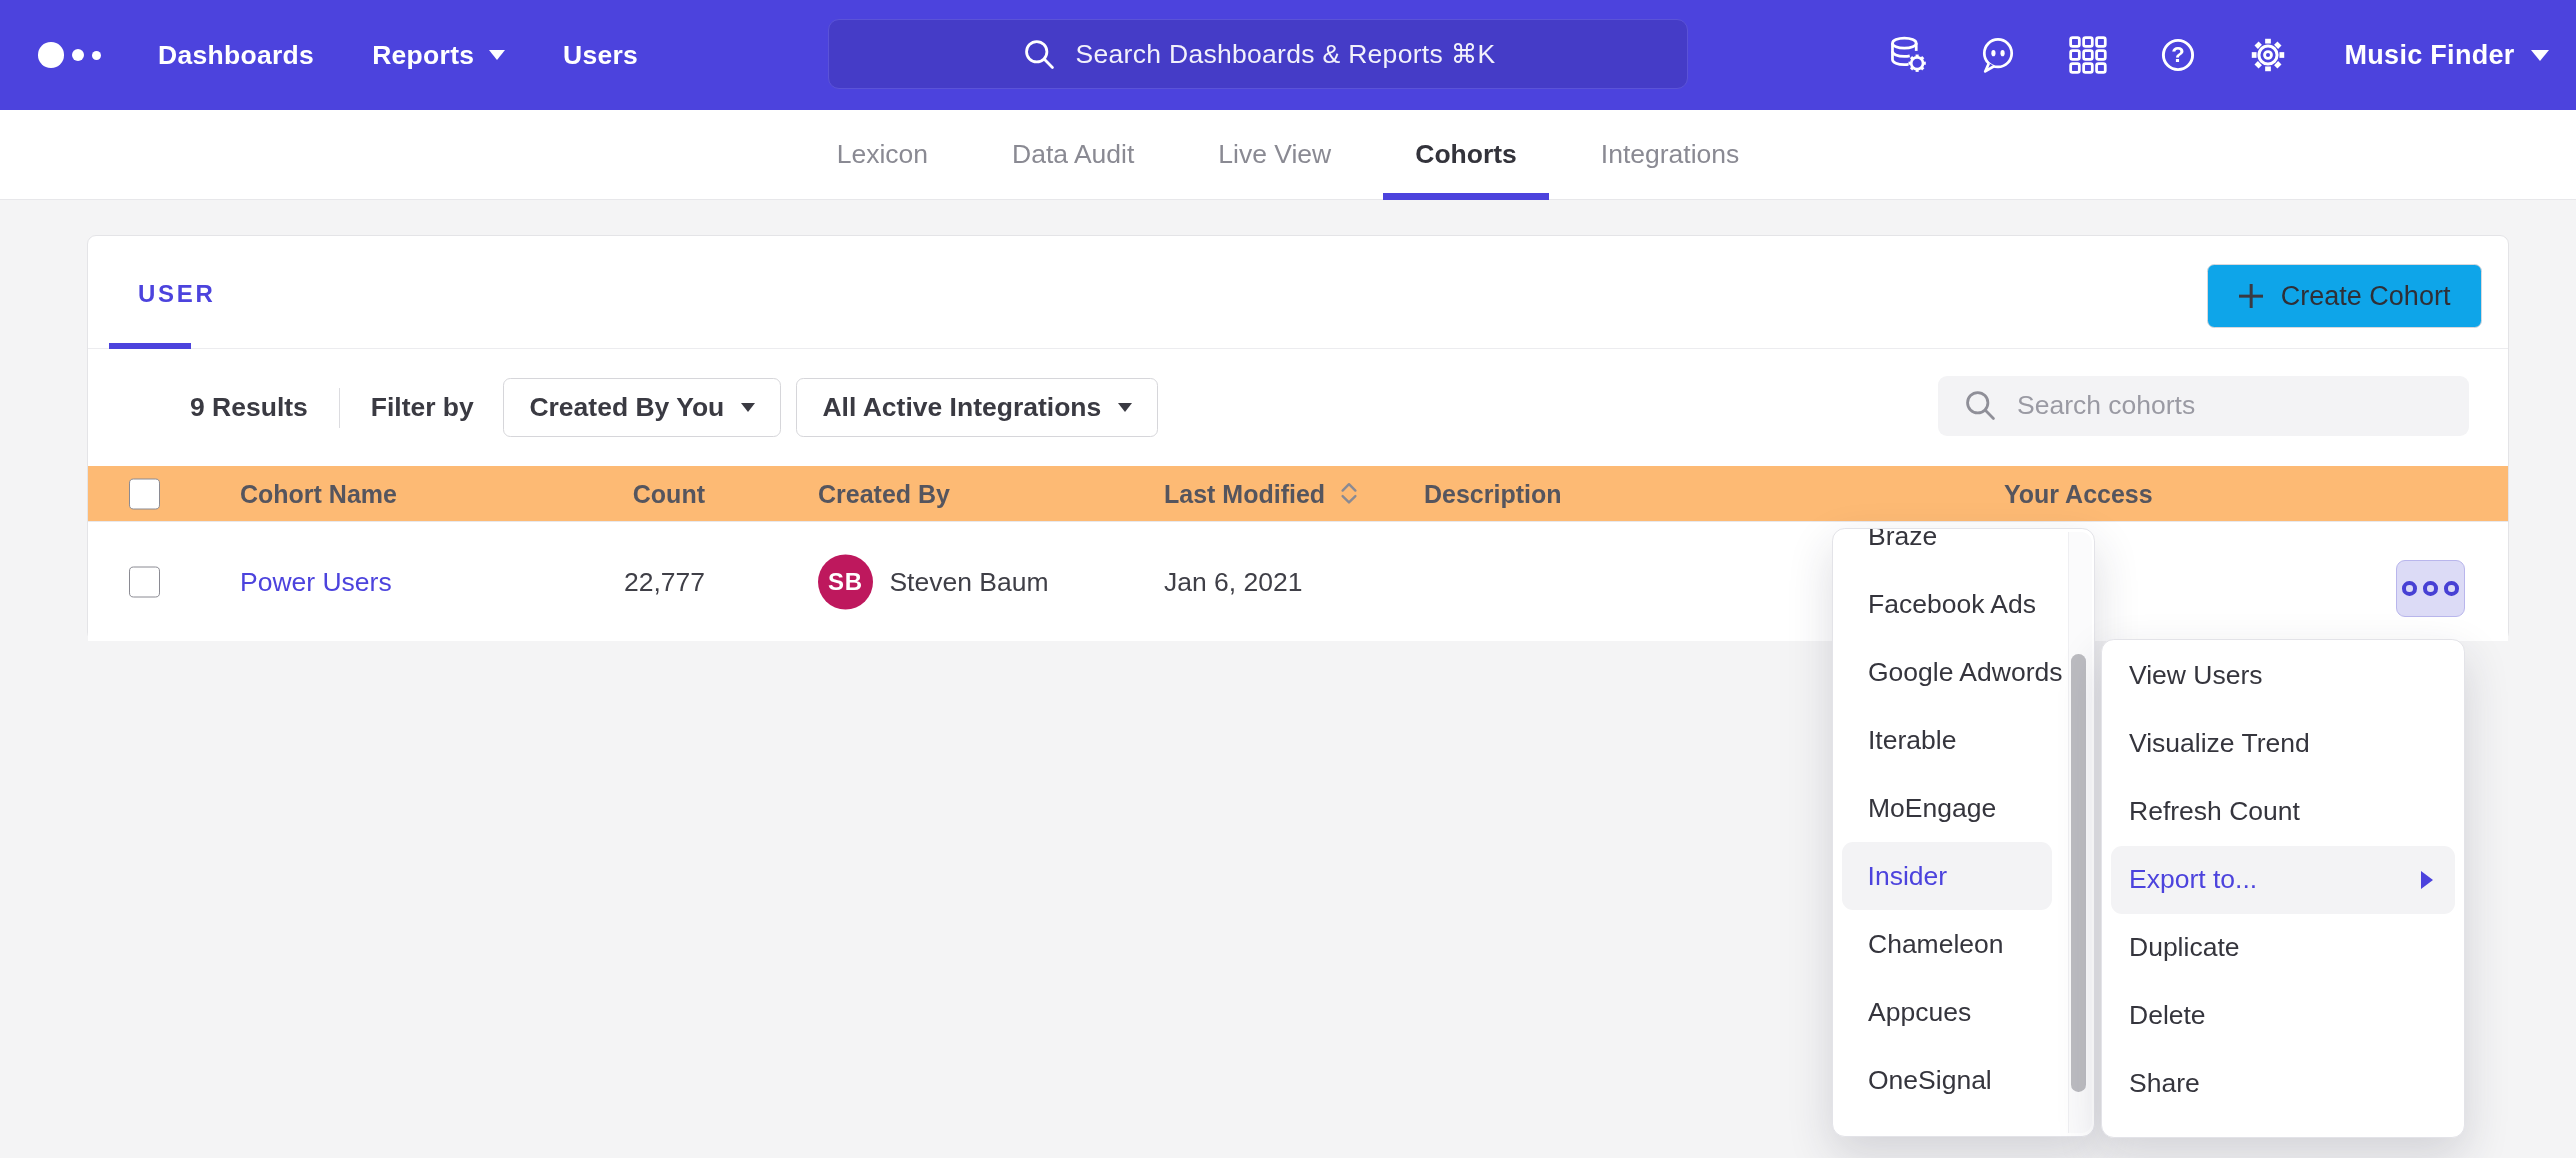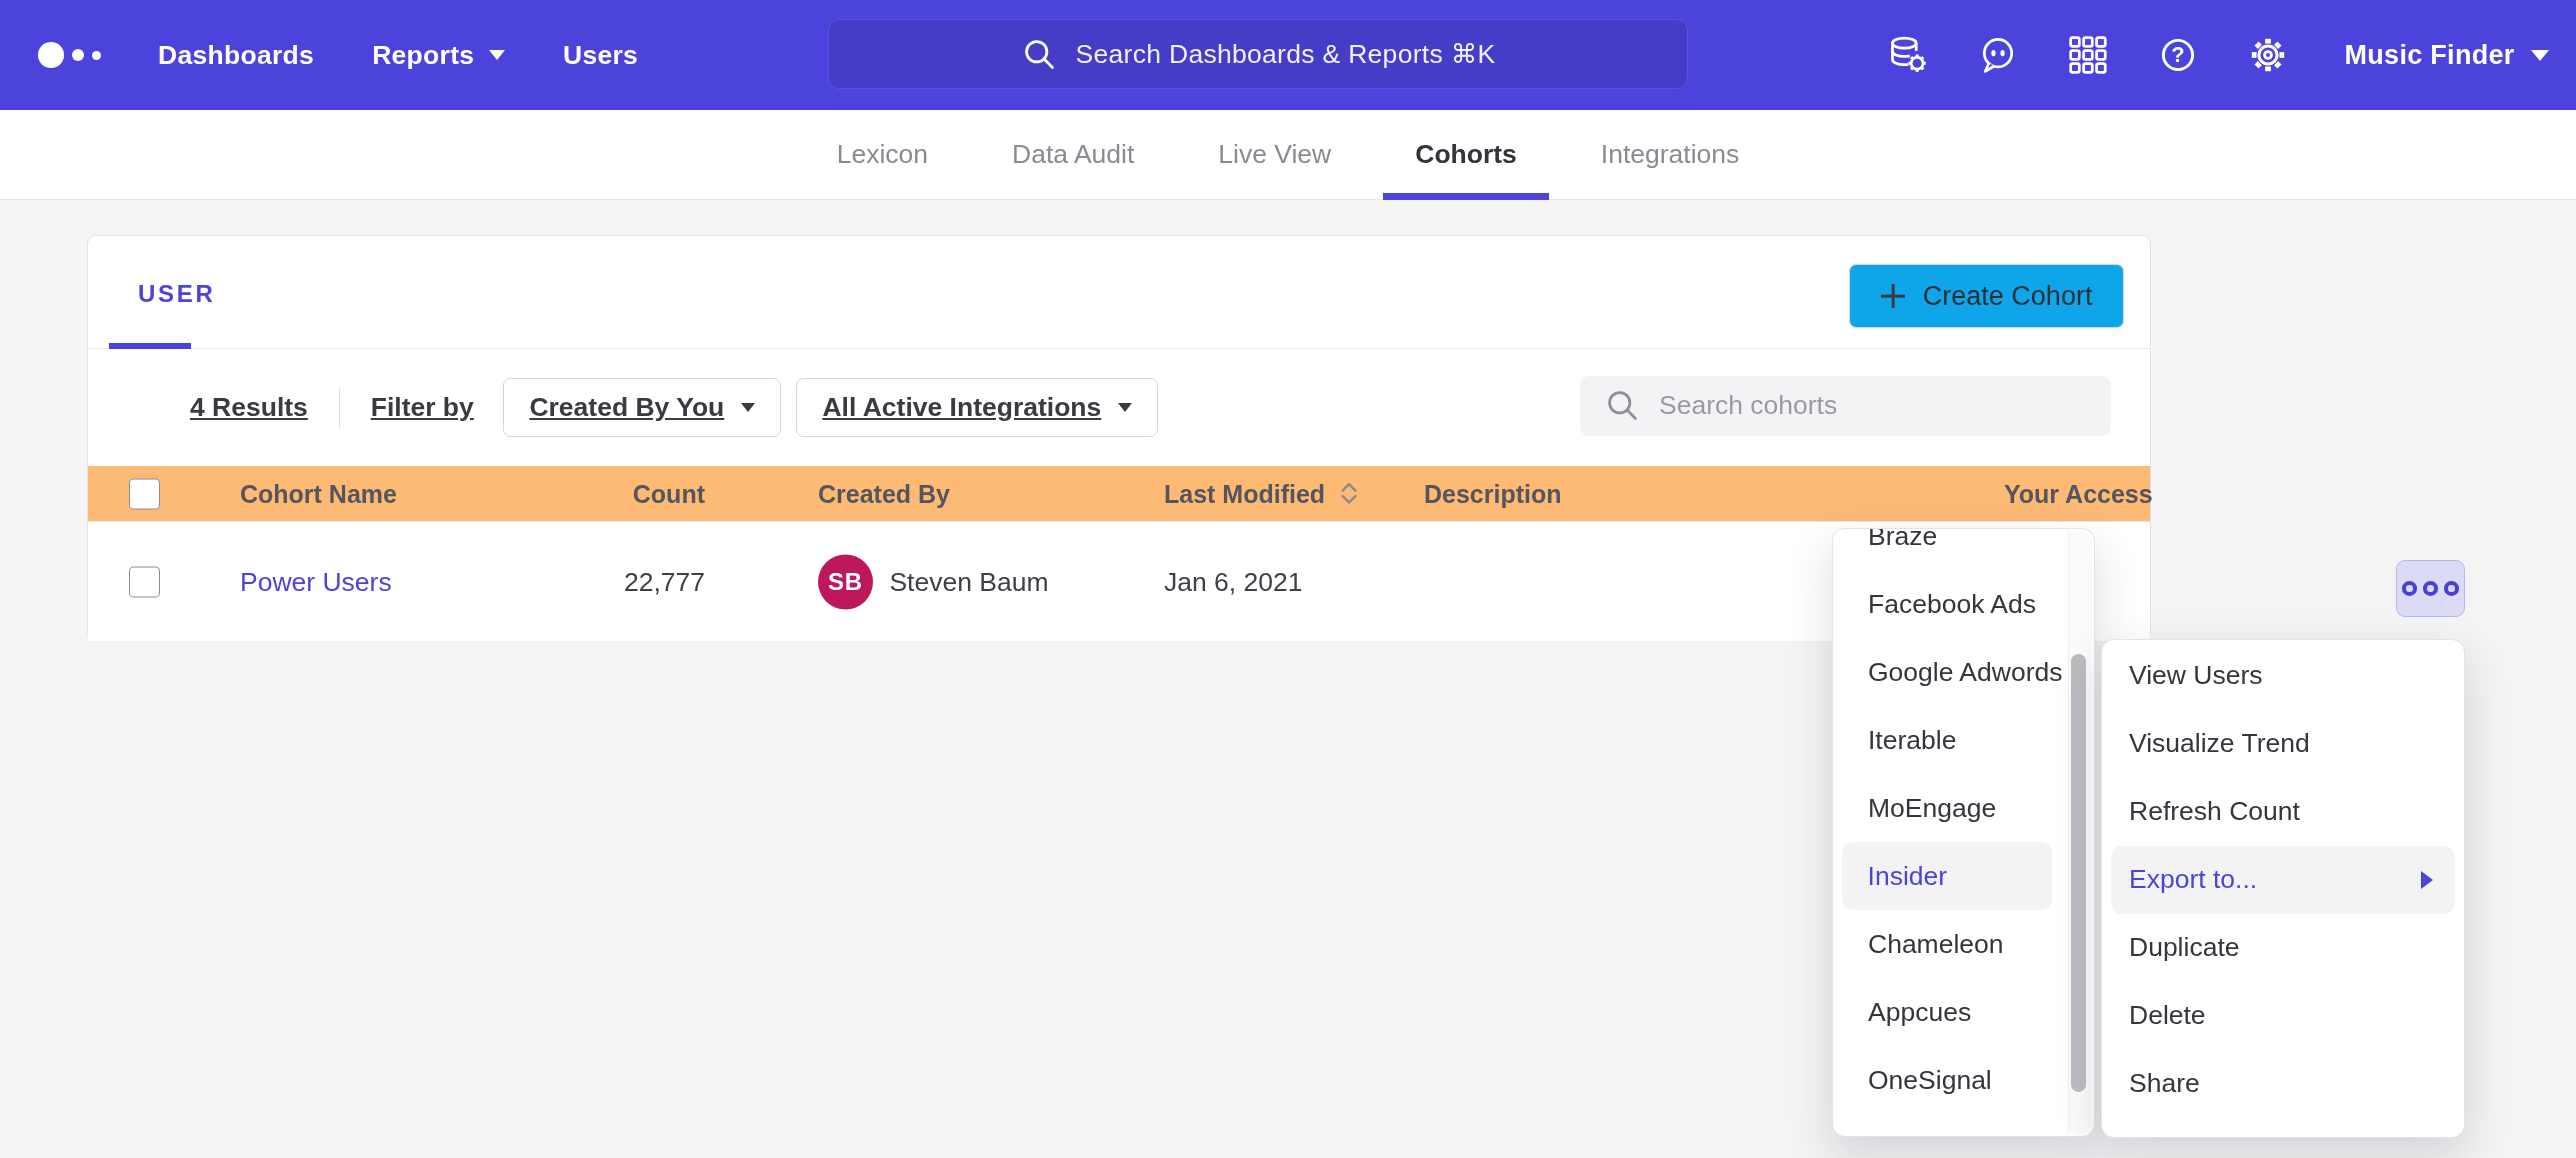--- a/index.html
+++ b/index.html
@@ -40,22 +40,22 @@
   .subnav {
     position: absolute; top: 110px; left: 0; width: 2576px; height: 90px;
     background: #fff; border-bottom: 0.9px solid #e7e7ea;
     display: flex; align-items: center; justify-content: center; z-index: 4;
   }
   .subtab { font-size: 26.5px; font-weight: 500; color: #8a8a93; margin: 8px 42px; height: 90px; display: flex; align-items: center; position: relative; cursor: pointer; }
   .subtab.active { color: #33333b; font-weight: 600; }
   .subtab.active .underline { position: absolute; left: 50%; transform: translateX(-50%); bottom: 0; width: 166px; height: 6.4px; background: #4c43dd; }
   
   .card {
-    position: absolute; left: 87px; top: 235px; width: 2064px; height: 406px;
-    background: #fff; border: 0.9px solid #e4e4e7; border-radius: 9px; z-index: 1; text-decoration: underline;
+    position: absolute; left: 87px; top: 235px; width: 2422px; height: 406px;
+    background: #fff; border: 0.9px solid #e4e4e7; border-radius: 9px; z-index: 1;
   }
   .card-tabs { position: relative; height: 113px; border-bottom: 0.9px solid #ececef; }
   .user-tab { position: absolute; left: 50px; top: 44px; color: #4c43dd; font-size: 24px; font-weight: 700; letter-spacing: 2.7px; cursor: pointer; }
   .user-underline { position: absolute; left: 21px; bottom: -0.9px; width: 82px; height: 5.5px; background: #4c43dd; }
   .create-btn {
     position: absolute; right: 25.6px; top: 28px; height: 64px; padding: 0 31px;
     border: 0.9px solid #d8d8dc; border-radius: 7.3px; background: #0ea5e9;
     display: flex; align-items: center; gap: 18px; cursor: pointer;
     font-size: 27px; font-weight: 500; color: #2f2f36;
   }
@@ -230,21 +230,21 @@
     <div class="card-tabs">
       <div class="user-tab">USER</div>
       <div class="user-underline"></div>
       <button class="create-btn">
         <span class="plus-icon"></span>
         <span>Create Cohort</span>
       </button>
     </div>
 
     <div class="filter-row">
-      <span class="results-count">4 Results</span>
+      <span class="results-count">9 Results</span>
       <span class="v-divider"></span>
       <span class="filter-by">Filter by</span>
       <button class="filter-btn">
         <span>Created By You</span>
         <i class="tri"></i>
       </button>
       <button class="filter-btn">
         <span>All Active Integrations</span>
         <i class="tri"></i>
       </button>

